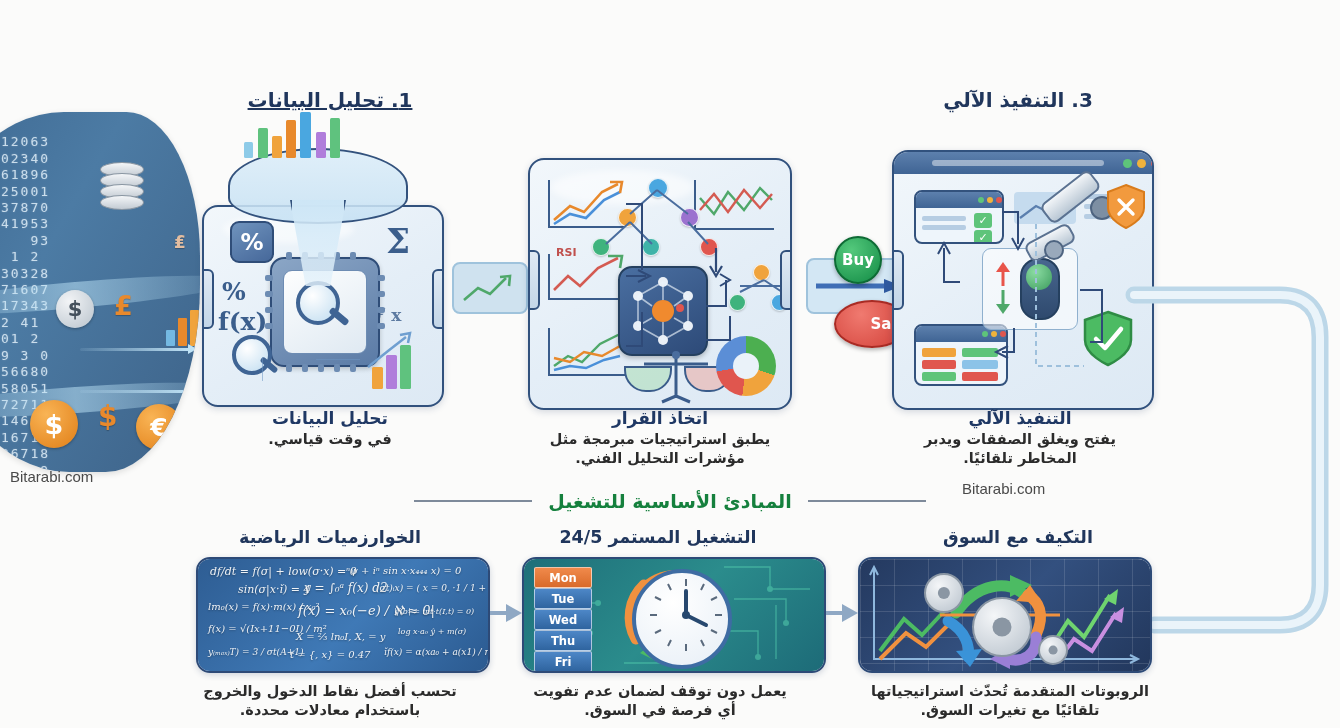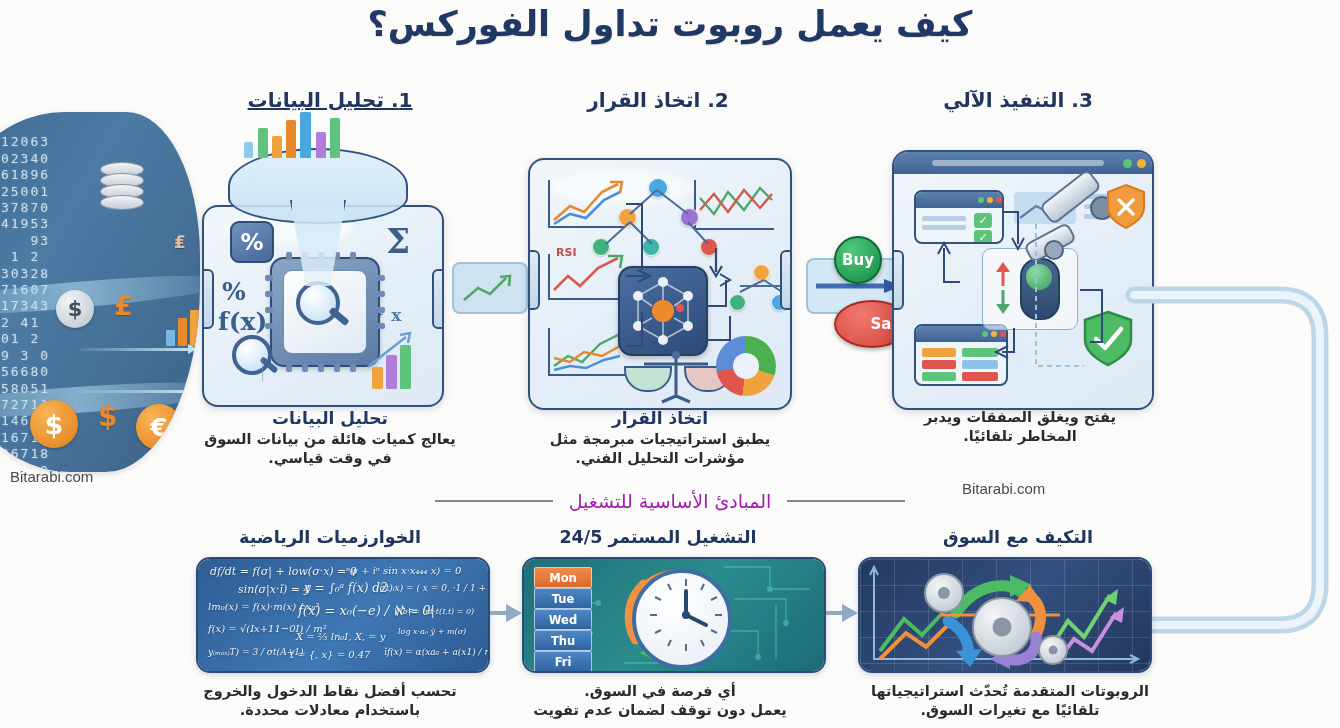--- a/index.html
+++ b/index.html
@@ -171,21 +171,21 @@
   .toggle{
     position:absolute;width:36px;height:58px;border-radius:18px;
     background:linear-gradient(#48678f,#2f4a6e);border:2.5px solid #25405f;
   }
   .toggle .knob{position:absolute;left:4px;top:4px;width:26px;height:26px;border-radius:50%;
     background:radial-gradient(circle at 35% 30%,#8bdca2,#3d9c5e);}
 
   
   .divider{position:absolute;left:0;width:100%;top:490px;display:flex;align-items:center;justify-content:center;gap:16px;}
   .divider .ln{width:118px;height:2px;background:#7e8a9a;}
-  .divider .txt{font-size:19px;font-weight:normal;color:#a21caf;}
+  .divider .txt{font-size:19px;font-weight:bold;color:#15803d;}
 
   
   .b-head{position:absolute;width:300px;text-align:center;font-size:17.5px;font-weight:bold;color:#20365c;}
   .b-panel{position:absolute;border-radius:14px;border:2.5px solid #2d4a77;overflow:hidden;
     box-shadow:0 2px 6px rgba(31,56,100,.2);}
   .b-cap{position:absolute;width:300px;text-align:center;font-size:14.5px;font-weight:bold;color:#2b2b2b;line-height:19px;}
   .eq{position:absolute;color:rgba(255,255,255,.92);direction:ltr;
     font-family:"DejaVu Serif","Liberation Serif",serif;font-style:italic;
     text-shadow:0 1px 2px rgba(0,0,0,.35);white-space:nowrap;}
   .daypill{position:absolute;width:56px;height:19px;border-radius:2px;display:flex;
@@ -206,21 +206,20 @@
   .connector{position:absolute;background:#cfe2ef;border:2px solid #9fc3dc;border-radius:8px;}
   .wm{position:absolute;font-size:15px;color:#4a4a4a;direction:ltr;
       font-family:"Liberation Sans",sans-serif;}
   svg{overflow:visible;}
 </style>
 </head>
 <body>
 
 <div class="stage">
 
-  <div class="title">كيف يعمل روبوت تداول الفوركس؟</div>
 
   <div class="blob">
     <div class="digits">5166  7
 8169  12063
 9049  02340
 7429  61896
 5636  25001
 7207  37870
 0067  41953
   3 8    93
@@ -270,21 +269,20 @@
     <div class="minibar" style="left:218px;top:344px;width:11px;height:54px;background:#5fc27e;"></div>
 
     <div class="arrow-stream" style="left:142px;top:236px;width:110px;"></div>
     <div class="arrow-stream" style="left:142px;top:278px;width:112px;"></div>
   </div>
 
   <div class="wm" style="left:10px;top:468px;">Bitarabi.com</div>
   <div class="wm" style="left:962px;top:480px;">Bitarabi.com</div>
 
   <div class="step-head sh1">1. تحليل البيانات</div>
-  <div class="step-head sh2">2. اتخاذ القرار</div>
   <div class="step-head sh3">3. التنفيذ الآلي</div>
 
   <div class="panel" style="left:202px;top:205px;width:238px;height:198px;">
     <div class="glow"></div>
 
     <div class="math" style="left:182px;top:14px;font-size:34px;">Σ</div>
     <div class="badge-sq" style="left:26px;top:14px;width:40px;height:38px;font-size:23px;">%</div>
     <div class="math" style="left:18px;top:70px;font-size:25px;">%</div>
     <div class="math" style="left:14px;top:100px;font-size:25px;">f(x)</div>
     <div class="math" style="left:168px;top:98px;font-size:17px;opacity:.8;">ℱ x</div>
@@ -342,21 +340,20 @@
   <div class="bar" style="left:244px;top:142px;width:9px;height:16px;background:#8ecbe8;"></div>
   <div class="bar" style="left:258px;top:128px;width:10px;height:30px;background:#5fc27e;"></div>
   <div class="bar" style="left:272px;top:136px;width:10px;height:22px;background:#f0a33c;"></div>
   <div class="bar" style="left:286px;top:120px;width:10px;height:38px;background:#e8892c;"></div>
   <div class="bar" style="left:300px;top:112px;width:11px;height:46px;background:#4aa7e0;"></div>
   <div class="bar" style="left:316px;top:132px;width:10px;height:26px;background:#b07ddb;"></div>
   <div class="bar" style="left:330px;top:118px;width:10px;height:40px;background:#5fc27e;"></div>
 
   <div class="cap" style="left:180px;top:408px;">
     <div class="t">تحليل البيانات</div>
-    <div class="d">يعالج كميات هائلة من بيانات السوق</div>
     <div class="d">في وقت قياسي.</div>
   </div>
 
   <div class="connector" style="left:452px;top:262px;width:72px;height:48px;">
     <svg style="position:absolute;left:8px;top:10px;width:56px;height:30px;">
       <path d="M2 26 L16 14 L28 20 L44 4" stroke="#4fa86a" stroke-width="2.6" fill="none"></path>
       <path d="M38 3 L48 2 L47 12" stroke="#4fa86a" stroke-width="2.6" fill="none"></path>
     </svg>
   </div>
 
@@ -549,20 +546,21 @@
       </g>
       <g stroke="#9ec0dc" stroke-width="2" stroke-dasharray="5 4" fill="none">
         <path d="M142 72 L142 214 L190 214"></path>
       </g>
     </svg>
 
     <div class="ear" style="left:-10px;top:98px;"></div>
   </div>
 
   <div class="cap" style="left:870px;top:408px;">
+    <div class="t">التنفيذ الآلي</div>
     <div class="d">يفتح ويغلق الصفقات ويدبر</div>
     <div class="d">المخاطر تلقائيًا.</div>
   </div>
 
   <svg style="position:absolute;left:1130px;top:255px;width:210px;height:400px;">
     <path d="M4 40 H150 C178 40 190 56 190 82 V330 C190 356 176 370 150 370 H24" stroke="#bcd7e8" stroke-width="17" fill="none" stroke-linecap="round"></path>
     <path d="M4 40 H150 C178 40 190 56 190 82 V330 C190 356 176 370 150 370 H24" stroke="#eaf4fa" stroke-width="8" fill="none" stroke-linecap="round"></path>
   </svg>
 
   <div class="divider">
@@ -639,22 +637,22 @@
           <path d="M60 11 L57 17 M24 73 L27 67 M73 60 L67 57 M11 24 L17 27"></path>
           <path d="M24 11 L27 17 M60 73 L57 67 M11 60 L17 57 M73 24 L67 27"></path>
         </g>
         <path d="M42 42 L42 18" stroke="#27486f" stroke-width="4" stroke-linecap="round"></path>
         <path d="M42 42 L62 52" stroke="#27486f" stroke-width="4" stroke-linecap="round"></path>
         <circle cx="42" cy="42" r="4" fill="#27486f"></circle>
       </svg>
     </div>
   </div>
   <div class="b-cap" style="left:510px;top:682px;">
+    <div>يعمل دون توقف لضمان عدم تفويت</div>
     <div>أي فرصة في السوق.</div>
-    <div>يعمل دون توقف لضمان عدم تفويت</div>
   </div>
 
   <div class="b-panel" style="left:858px;top:557px;width:290px;height:112px;">
     <div style="position:absolute;inset:0;background:linear-gradient(135deg,#24395f,#33507f 50%,#22375c);"></div>
     <div class="gridlines"></div>
     <svg style="position:absolute;inset:0;width:290px;height:112px;">
       <g stroke="#8fb8dd" stroke-width="2" fill="none">
         <path d="M14 10 V100 H276"></path>
         <path d="M10 16 L14 8 L18 16 M270 96 L278 100 L270 104"></path>
       </g>

